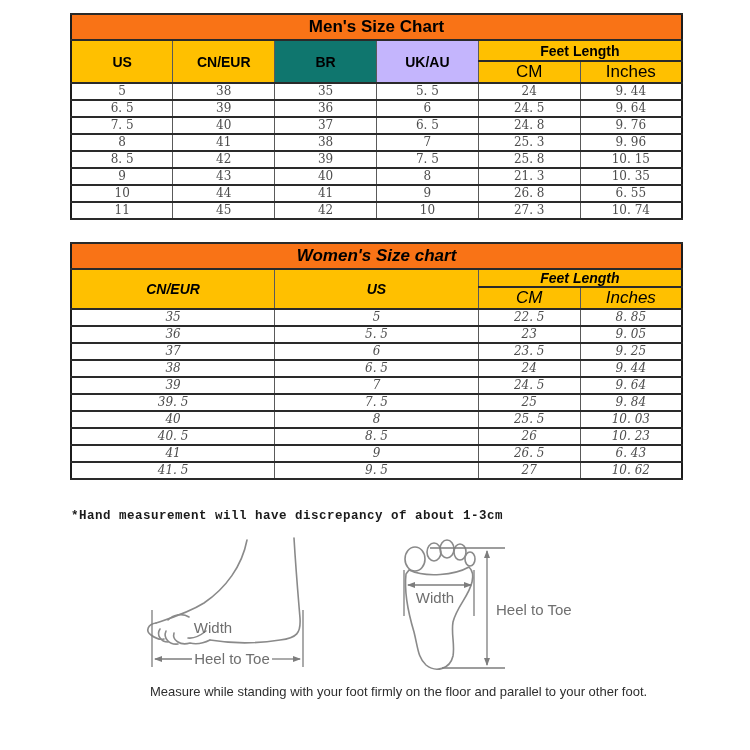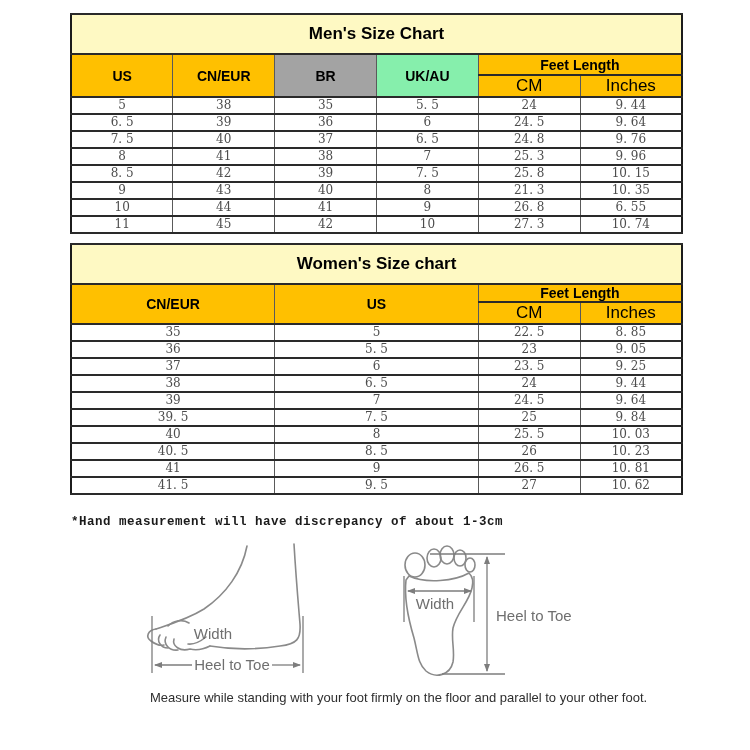--- a/index.html
+++ b/index.html
@@ -18,51 +18,51 @@
   }
   .size-table th, .size-table td {
     border-left: 1px solid #5a5a5a;
     border-right: 1px solid #5a5a5a;
     border-top: 2px solid #2a2a2a;
     border-bottom: 2px solid #2a2a2a;
     overflow: hidden;
     white-space: nowrap;
   }
   .size-table .title-cell {
-    background: #fef9c3;
+    background: #f97316;
     font-family: "Liberation Sans", sans-serif;
     font-weight: bold;
     font-size: 17px;
     color: #000000;
-    height: 40px;
+    height: 26px;
   }
   .size-table th.gold {
     background: #FFC000;
     color: #000000;
     font-family: "Liberation Sans", sans-serif;
   }
   .size-table th.main-h { font-size: 14px; font-weight: bold; }
   .size-table th.sub-h  { font-size: 17px; font-weight: normal; }
   .mens-table th.main-h { height: 21px; }
   .mens-table th.sub-h  { height: 22px; }
   .womens-table th.main-h { height: 16px; }
   .womens-table th.sub-h  { height: 17px; }
-  .womens-table { margin-top: 9px; }
+  .womens-table { margin-top: 22px; font-style: italic; }
   .size-table td {
     font-family: "DejaVu Serif", serif;
     font-size: 12px;
     color: #4d4d4d;
     height: 15px;
     line-height: 15px;
   }
   .womens-table td { height: 15.5px; }
 
   
   .notes {
-    margin: 18px 0 0 71px;
+    margin: 27px 0 0 71px;
     font-family: "Liberation Mono", monospace;
     font-weight: bold;
     font-size: 12.5px;
     color: #1a1a1a;
     line-height: 19px;
     letter-spacing: 0.5px;
   }
 
   
   .measure-heading {
@@ -97,22 +97,22 @@
         <col style="width:16.666%">
         <col style="width:16.67%">
       </colgroup>
     <thead>
       <tr>
         <th class="title-cell" colspan="6">Men's Size Chart</th>
       </tr>
       <tr>
         <th class="gold main-h" rowspan="2" style="background: rgb(255, 192, 0);">US</th>
         <th class="gold main-h" rowspan="2" style="background: rgb(255, 192, 0);">CN/EUR</th>
-        <th class="gold main-h" rowspan="2" style="background: #a3a3a3; margin-top: 30px;">BR</th>
-        <th class="gold main-h" rowspan="2" style="background: #86efac;">UK/AU</th>
+        <th class="gold main-h" rowspan="2" style="background: #0f766e; margin-top: 30px;">BR</th>
+        <th class="gold main-h" rowspan="2" style="background: #c4b5fd;">UK/AU</th>
         <th class="gold main-h" colspan="2" style="background: rgb(255, 192, 0);">Feet Length</th>
       </tr>
       <tr>
         <th class="gold sub-h" style="background: rgb(255, 192, 0);">CM</th>
         <th class="gold sub-h" style="background: rgb(255, 192, 0);">Inches</th>
       </tr>
     </thead>
     <tbody>
         <tr>
           <td>5</td>
@@ -250,21 +250,21 @@
         <tr>
           <td colspan="2">40. 5</td>
           <td colspan="2">8. 5</td>
           <td>26</td>
           <td>10. 23</td>
         </tr>
         <tr>
           <td colspan="2">41</td>
           <td colspan="2">9</td>
           <td>26. 5</td>
-          <td>10. 81</td>
+          <td>6. 43</td>
         </tr>
         <tr>
           <td colspan="2">41. 5</td>
           <td colspan="2">9. 5</td>
           <td>27</td>
           <td>10. 62</td>
         </tr>
       </tbody>
   </table>
 

